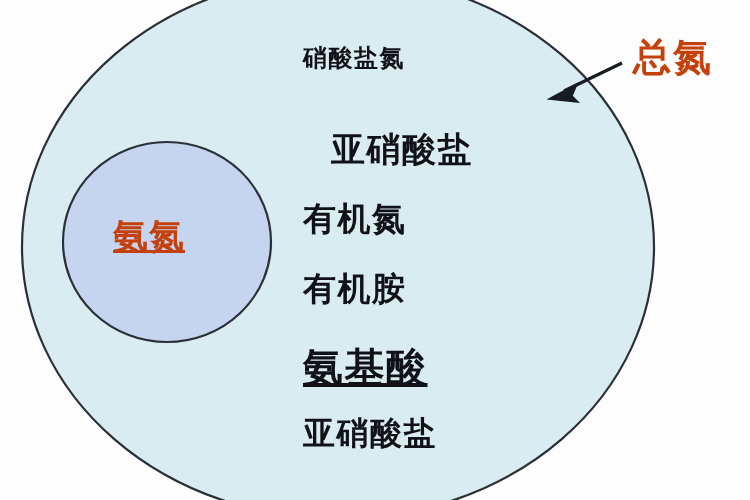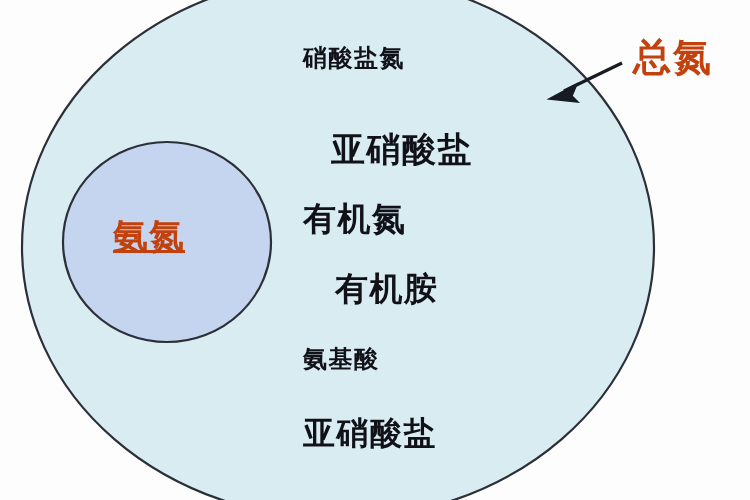--- a/index.html
+++ b/index.html
@@ -67,22 +67,22 @@
     font-size: 33px;
     font-weight: 700;
     color: #111118;
     letter-spacing: 1.5px;
     line-height: 1;
     white-space: nowrap;
   }
   .member-item.m0 { top: 46px;  font-size: 24px; }
   .member-item.m1 { top: 132px; font-size: 34px; margin-left: 28px; }
   .member-item.m2 { top: 202px; }
-  .member-item.m3 { top: 272px; margin-left: 32px; }
-  .member-item.m4 { top: 347px; font-size: 24px; }
+  .member-item.m3 { top: 272px; }
+  .member-item.m4 { top: 347px; font-size: 40px; text-decoration: underline; }
   .member-item.m5 { top: 417px; font-size: 32px; }
 </style>
 </head>
 <body>
 
 <div id="diagram-root" style="background: rgb(253, 253, 253);">
 
   <svg id="venn-svg" viewBox="0 0 750 500" xmlns="http://www.w3.org/2000/svg">
 
     <ellipse id="outer-ellipse-shape" cx="338" cy="247" rx="316" ry="272" fill="#d9ecf2" stroke="#2b2f38" stroke-width="2.2"></ellipse>

